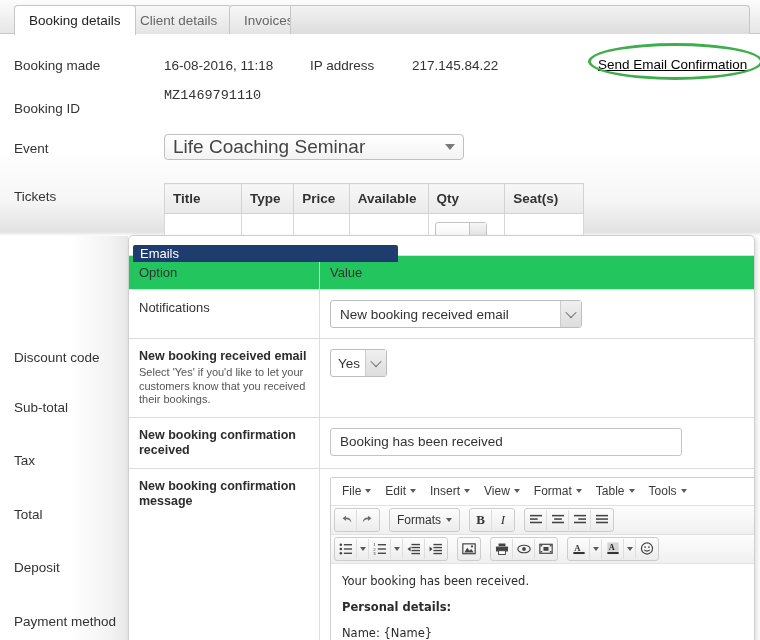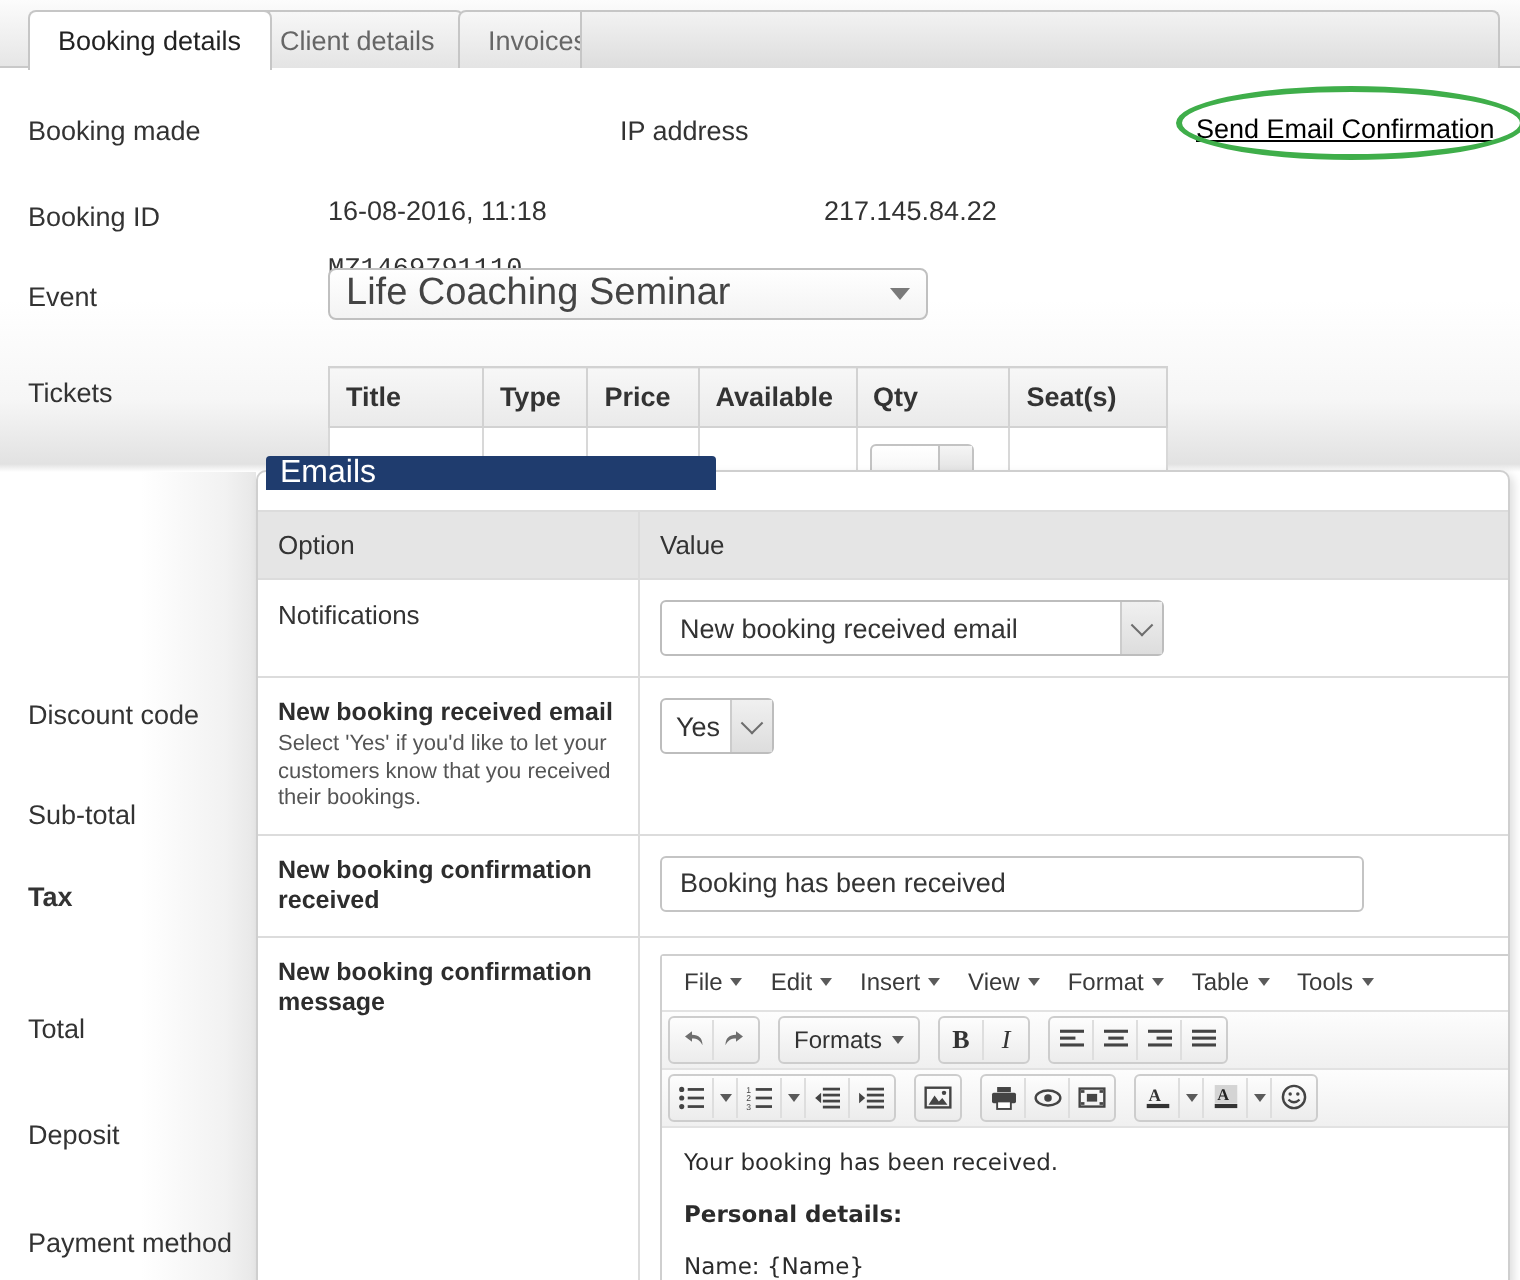--- a/index.html
+++ b/index.html
@@ -79,21 +79,20 @@
     position: absolute;
     font-size: 13.5px;
     color: #333333;
     white-space: nowrap;
   }
   .row-value {
     position: absolute;
     font-size: 13.5px;
     color: #333333;
     white-space: nowrap;
-    margin-top: 40px;
   }
 
   
   .send-link {
     position: absolute;
     left: 598px; top: 57px;
     font-size: 13.5px;
     color: #000000;
     text-decoration: underline;
     white-space: nowrap;
@@ -178,43 +177,43 @@
     background: #ffffff;
     border: 1px solid #cfcfcf;
     border-radius: 5px;
     box-sizing: border-box;
     box-shadow: 2px 2px 5px rgba(0,0,0,0.13);
     overflow: hidden;
     z-index: 10;
   }
   .emails-title {
     position: absolute;
-    left: 133px; top: 228px;
-    width: 225px; height: 17px;
+    left: 133px; top: 245px;
+    width: 265px; height: 17px;
     background: #1f3c6e;
     color: #ffffff;
-    font-size: 16px;
+    font-size: 13px;
     line-height: 17px;
     padding-left: 7px;
     box-sizing: border-box;
     border-radius: 2px 2px 0 0;
     z-index: 12;
     white-space: nowrap;
   }
 
   .opt-table {
     position: absolute;
     left: 0; top: 19px;
     width: 627px;
     border-collapse: collapse;
     font-size: 13px;
     table-layout: fixed;
   }
   .opt-table th {
-    background: #e5e5e5;
+    background: #22c55e;
     border-top: 1px solid #dcdcdc;
     border-bottom: 1px solid #dcdcdc;
     border-right: 1px solid #dcdcdc;
     text-align: left;
     font-weight: normal;
     color: #333333;
     padding: 9px 10px;
     font-size: 13px;
   }
   .opt-table td {
@@ -439,21 +438,21 @@
         </div>
       </td>
       <td></td>
     </tr>
   </tbody>
 </table>
 
 <div class="left-fade">
   <div class="row-label" style="left:14px; top:114px;">Discount code</div>
   <div class="row-label" style="left:14px; top:164px;">Sub-total</div>
-  <div class="row-label" style="left:14px; top:205px;font-weight:bold;">Tax</div>
+  <div class="row-label" style="left:14px; top:217px;">Tax</div>
   <div class="row-label" style="left:14px; top:271px;">Total</div>
   <div class="row-label" style="left:14px; top:324px;">Deposit</div>
   <div class="row-label" style="left:14px; top:378px;">Payment method</div>
 </div>
 
 <div class="emails-panel">
 
   <table class="opt-table">
     <thead>
       <tr>

